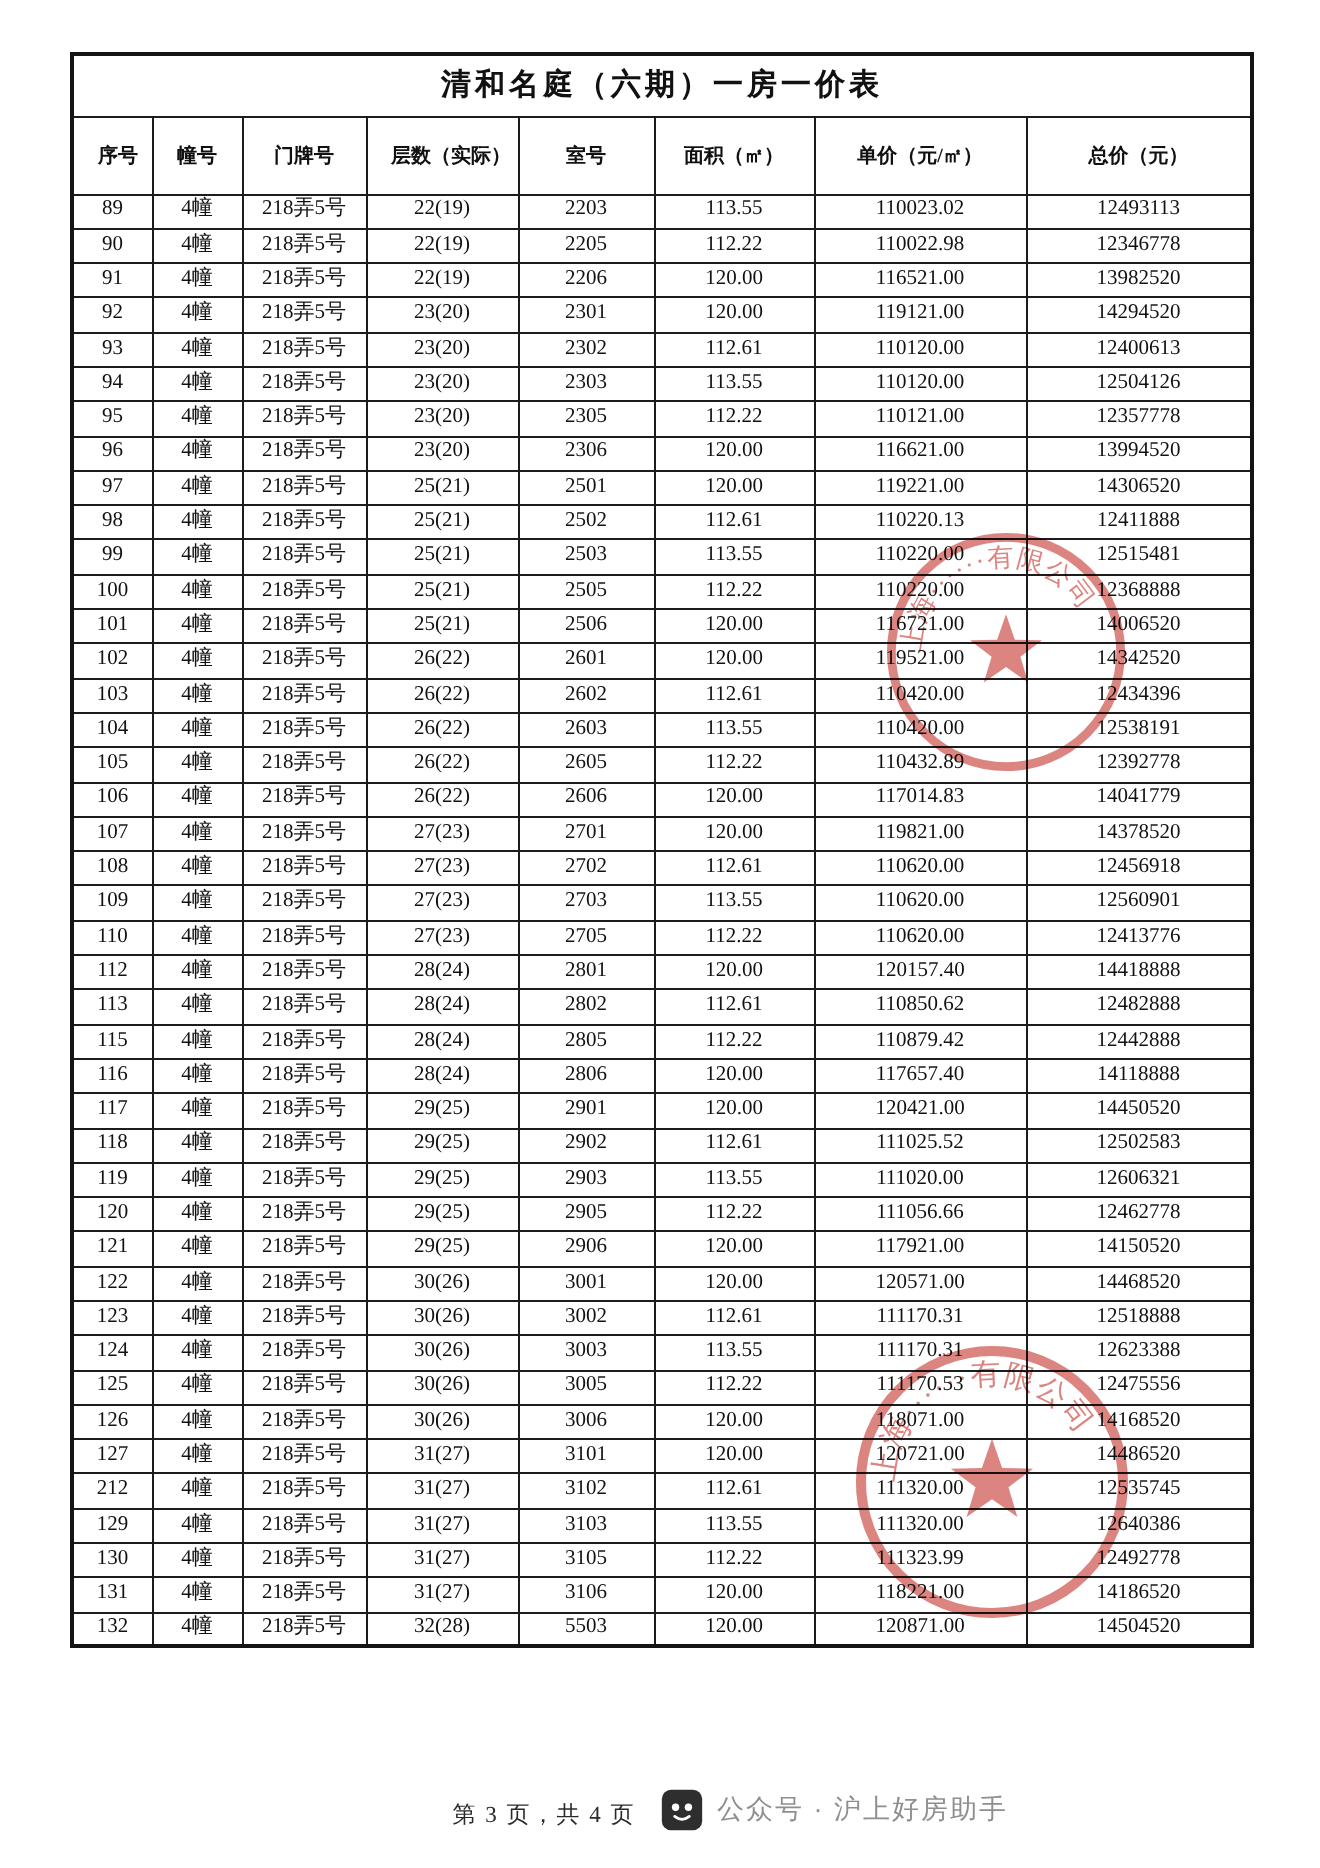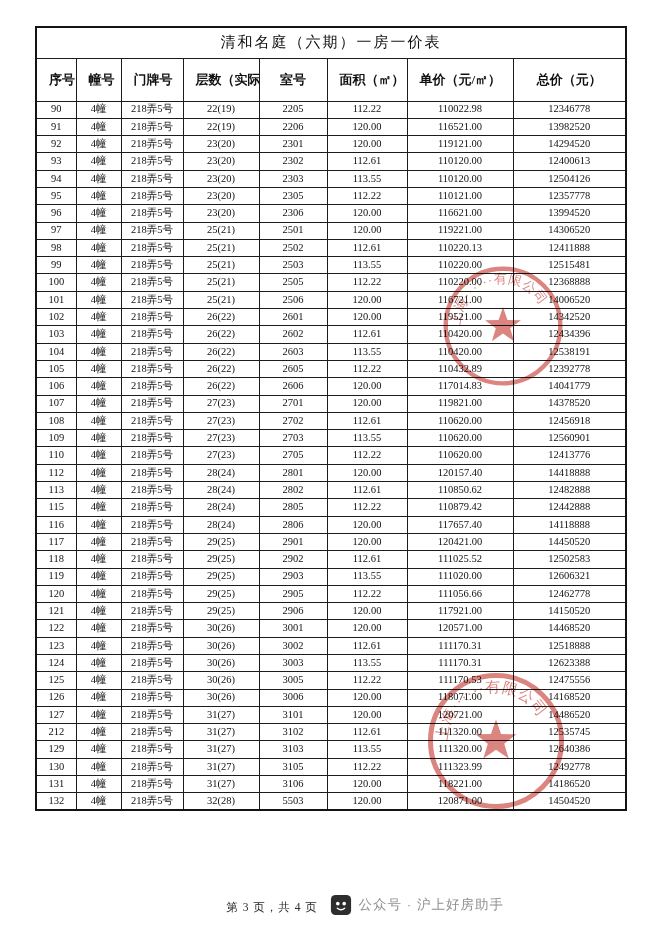--- a/index.html
+++ b/index.html
@@ -26,26 +26,26 @@
   .price-table th, .price-table td {
     border: 1px solid #1c1c1c;
     text-align: center;
     vertical-align: middle;
     overflow: hidden;
     white-space: nowrap;
   }
   .title-cell {
     height: 31px;
     font-size: 15px;
-    font-weight: normal;
+    font-weight: bold;
     letter-spacing: 2px;
   }
   .head-cell {
     height: 25px;
-    font-size: 13px;
+    font-size: 10px;
     font-weight: bold;
     padding: 12px;
   }
   .price-table td {
     height: 17.3px;
     font-size: 10.5px;
     line-height: 1;
     padding: 0;
   }
   .seal {
@@ -107,20 +107,30 @@
           <th class="head-cell">门牌号</th>
           <th class="head-cell">层数（实际）</th>
           <th class="head-cell">室号</th>
           <th class="head-cell">面积（㎡）</th>
           <th class="head-cell">单价（元/㎡）</th>
           <th class="head-cell">总价（元）</th>
         </tr>
     </thead>
     <tbody>
         <tr>
+          <td>89</td>
+          <td>4幢</td>
+          <td>218弄5号</td>
+          <td>22(19)</td>
+          <td>2203</td>
+          <td>113.55</td>
+          <td>110023.02</td>
+          <td>12493113</td>
+        </tr>
+        <tr>
           <td>90</td>
           <td>4幢</td>
           <td>218弄5号</td>
           <td>22(19)</td>
           <td>2205</td>
           <td>112.22</td>
           <td>110022.98</td>
           <td>12346778</td>
         </tr>
         <tr>

